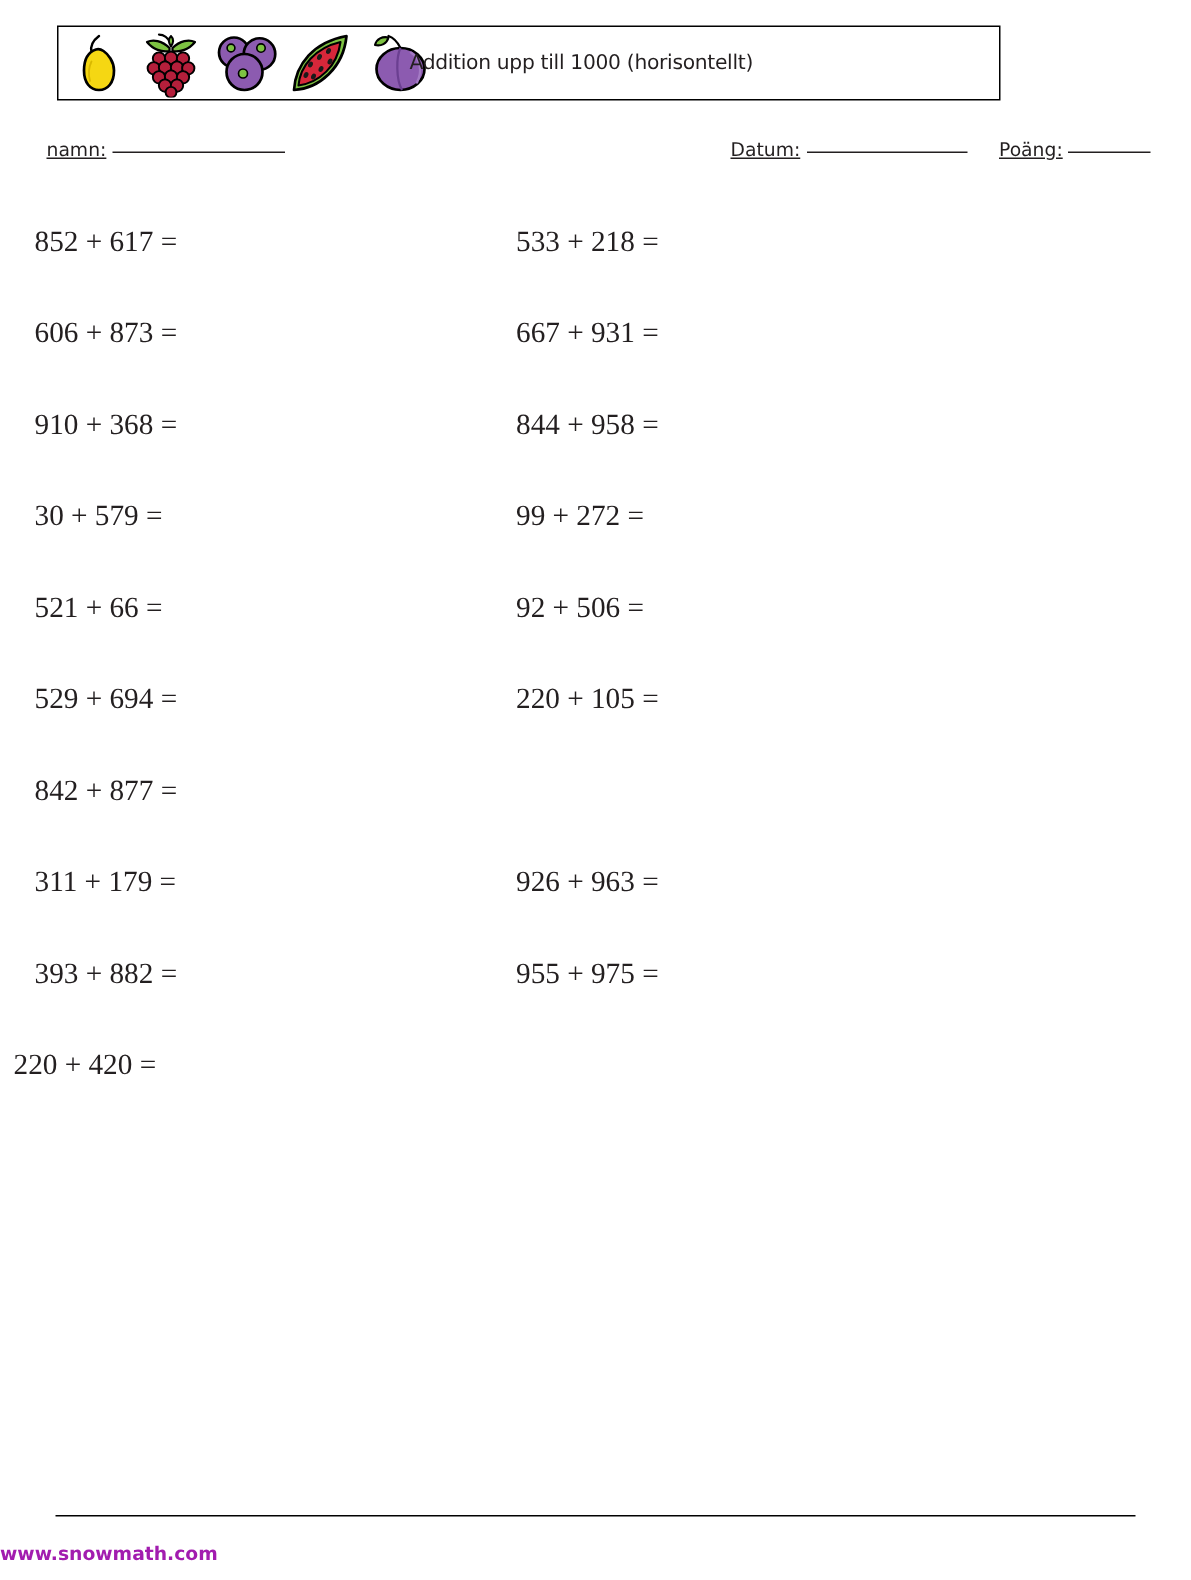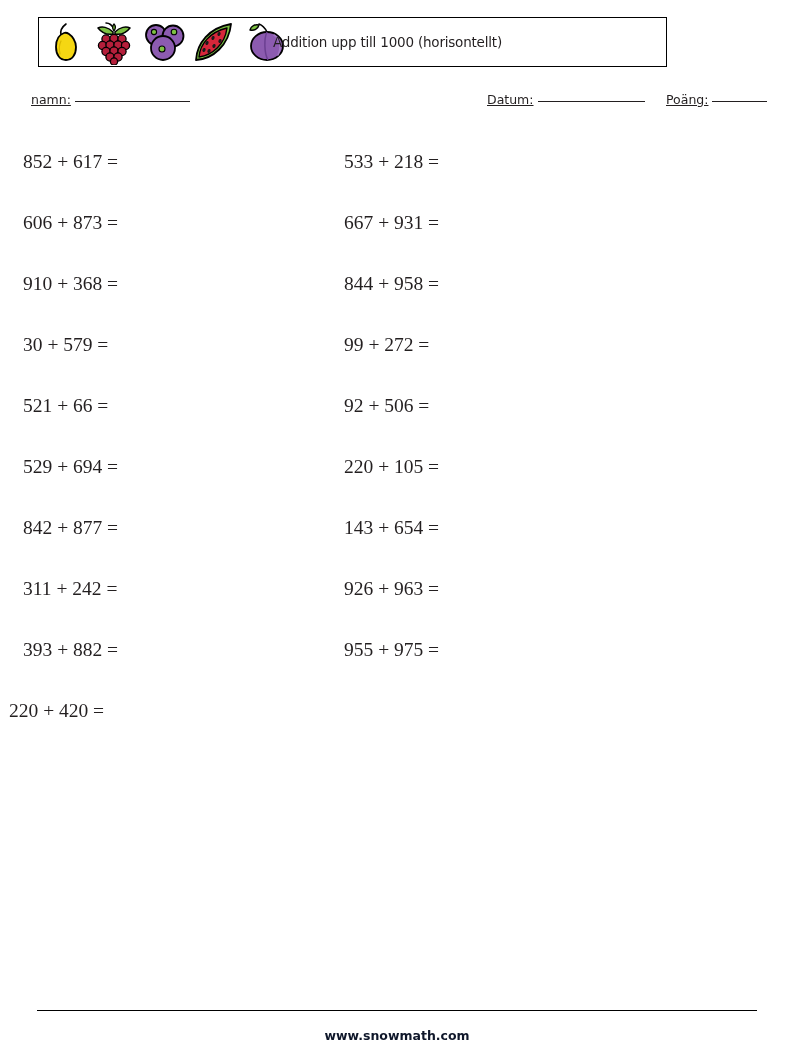--- a/index.html
+++ b/index.html
@@ -109,25 +109,25 @@
     left: 37px;
     top: 1010px;
     width: 720px;
     border-top: 1.3px solid #000000;
   }
   .footer-text {
     position: absolute;
     left: 0;
     top: 1028px;
     width: 794px;
-    text-align: center;
+    text-align: left;
     font-family: "DejaVu Sans", sans-serif;
     font-size: 12.5px;
     font-weight: bold;
-    color: #0f172a;
+    color: #a21caf;
   }
 </style>
 </head>
 <body>
 
 <div class="header-box">
 
   <div class="fruit-strip">
 
     <svg width="42" height="46" viewBox="0 0 42 46">
@@ -236,24 +236,23 @@
   <div class="problem-row">
     <div class="problem problem-left">521 + 66 =</div>
     <div class="problem problem-right">92 + 506 =</div>
   </div>
   <div class="problem-row">
     <div class="problem problem-left">529 + 694 =</div>
     <div class="problem problem-right">220 + 105 =</div>
   </div>
   <div class="problem-row">
     <div class="problem problem-left">842 + 877 =</div>
-    <div class="problem problem-right">143 + 654 =</div>
-  </div>
-  <div class="problem-row">
-    <div class="problem problem-left">311 + 242 =</div>
+  </div>
+  <div class="problem-row">
+    <div class="problem problem-left">311 + 179 =</div>
     <div class="problem problem-right">926 + 963 =</div>
   </div>
   <div class="problem-row">
     <div class="problem problem-left">393 + 882 =</div>
     <div class="problem problem-right">955 + 975 =</div>
   </div>
   <div class="problem-row">
     <div class="problem problem-right">220 + 420 =</div>
   </div>
 

